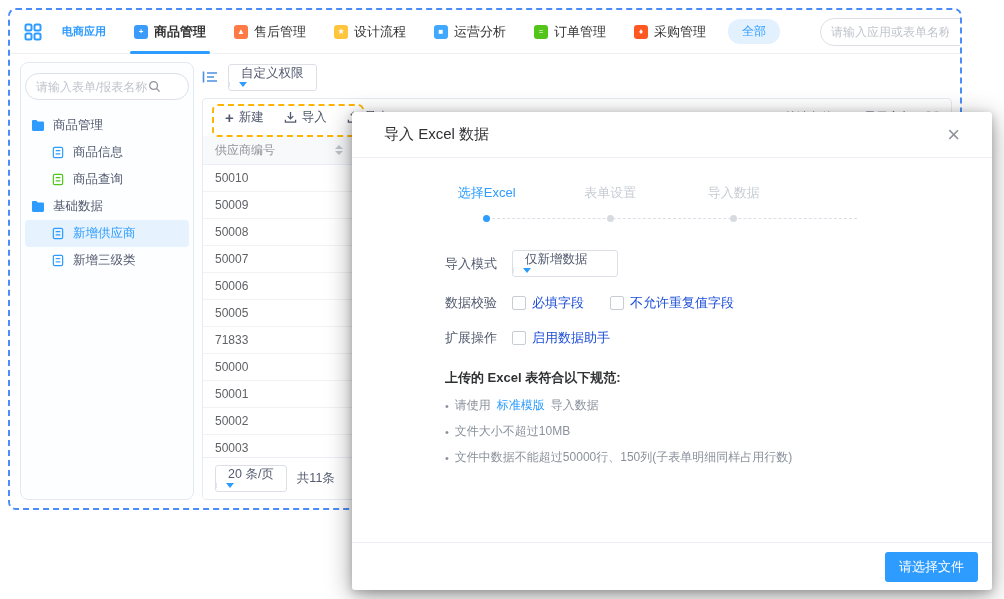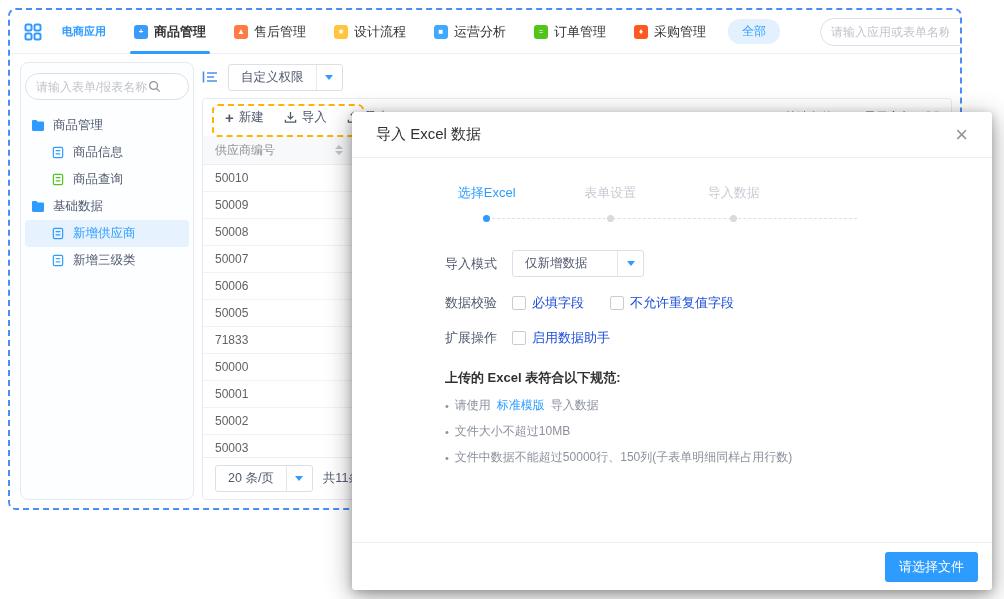--- a/index.html
+++ b/index.html
@@ -51,21 +51,21 @@
     color:#515a6e; padding:0 6px; border-radius:4px; cursor:pointer; }
   .tree-item.child { padding-left:26px; }
   .tree-item.active { background:#e6f3ff; color:#2e9cff; }
   .doc-ic, .folder-ic { flex:none; width:14px; height:13px; }
 
   
   .main { flex:1; margin-left:8px; display:flex; flex-direction:column; position:relative; }
   .view-row { display:flex; align-items:center; gap:10px; height:30px; margin-bottom:6px; }
   .collapse-ic { width:16px; height:14px; }
   .combo { display:flex; align-items:center; border:1px solid #dcdfe6; border-radius:3px;
-    height:27px; background:#fff; font-size:12.5px; color:#515a6e; cursor:pointer; }
+    height:27px; background:#fff; font-size:12.5px; color:#515a6e; cursor:pointer;flex-direction:column; }
   .combo .val { padding:0 12px; white-space:nowrap; }
   .combo .caret-box { border-left:1px solid #e4e7ed; align-self:stretch; display:flex;
     align-items:center; justify-content:center; width:26px; }
   .caret { width:0; height:0; border-left:4px solid transparent; border-right:4px solid transparent;
     border-top:5px solid #2e9cff; }
   .main-card { flex:1; border:1px solid #e6ebf2; border-radius:4px; background:#fff;
     position:relative; display:flex; flex-direction:column; overflow:hidden; }
   .toolbar { height:37px; display:flex; align-items:center; padding:0 12px; position:relative; }
   .tool-group { display:flex; align-items:center; gap:20px; position:relative; padding:6px 10px; }
   .tool-annot { position:absolute; left:-3px; top:1px; width:152px; height:33px;
@@ -85,21 +85,21 @@
   .sort-ic i { width:0; height:0; border-left:4px solid transparent; border-right:4px solid transparent; display:block; }
   .sort-up { border-bottom:4px solid #c0c4cc; }
   .sort-dn { border-top:4px solid #c0c4cc; }
   .pagination { position:absolute; left:0; right:0; bottom:0; height:42px; border-top:1px solid #ebeef5;
     display:flex; align-items:center; padding:0 12px; gap:10px; font-size:12.5px; color:#515a6e; background:#fff; }
 
   
   .modal { position:absolute; left:352px; top:112px; width:640px; height:478px; background:#fff;
     border-radius:3px; box-shadow:0 6px 26px rgba(0,0,0,.38), 0 2px 8px rgba(0,0,0,.2); z-index:10;
     display:flex; flex-direction:column; }
-  .modal-head { height:46px; display:flex; align-items:center; padding:0 24px;
+  .modal-head { height:46px; display:flex; align-items:center; padding:0 32px;
     border-bottom:1px solid #ebeef5; }
   .modal-title { font-size:15px; color:#303133; }
   .modal-close { margin-left:auto; font-size:22px; color:#909399; cursor:pointer; line-height:1; font-weight:300; }
   .stepper { margin:26px auto 0; width:494px; position:relative; display:flex; }
   .step { width:123.5px; display:flex; flex-direction:column; align-items:center; gap:13px; }
   .step .lbl { font-size:13px; color:#c8cdd4; }
   .step.active .lbl { color:#2e9cff; }
   .step .dot { width:7px; height:7px; border-radius:50%; background:#d7dbe0; position:relative; z-index:2; }
   .step.active .dot { background:#2e9cff; }
   .step-line { position:absolute; left:62px; right:62px; bottom:3px; border-top:1px dashed #dcdfe6; z-index:1; }

